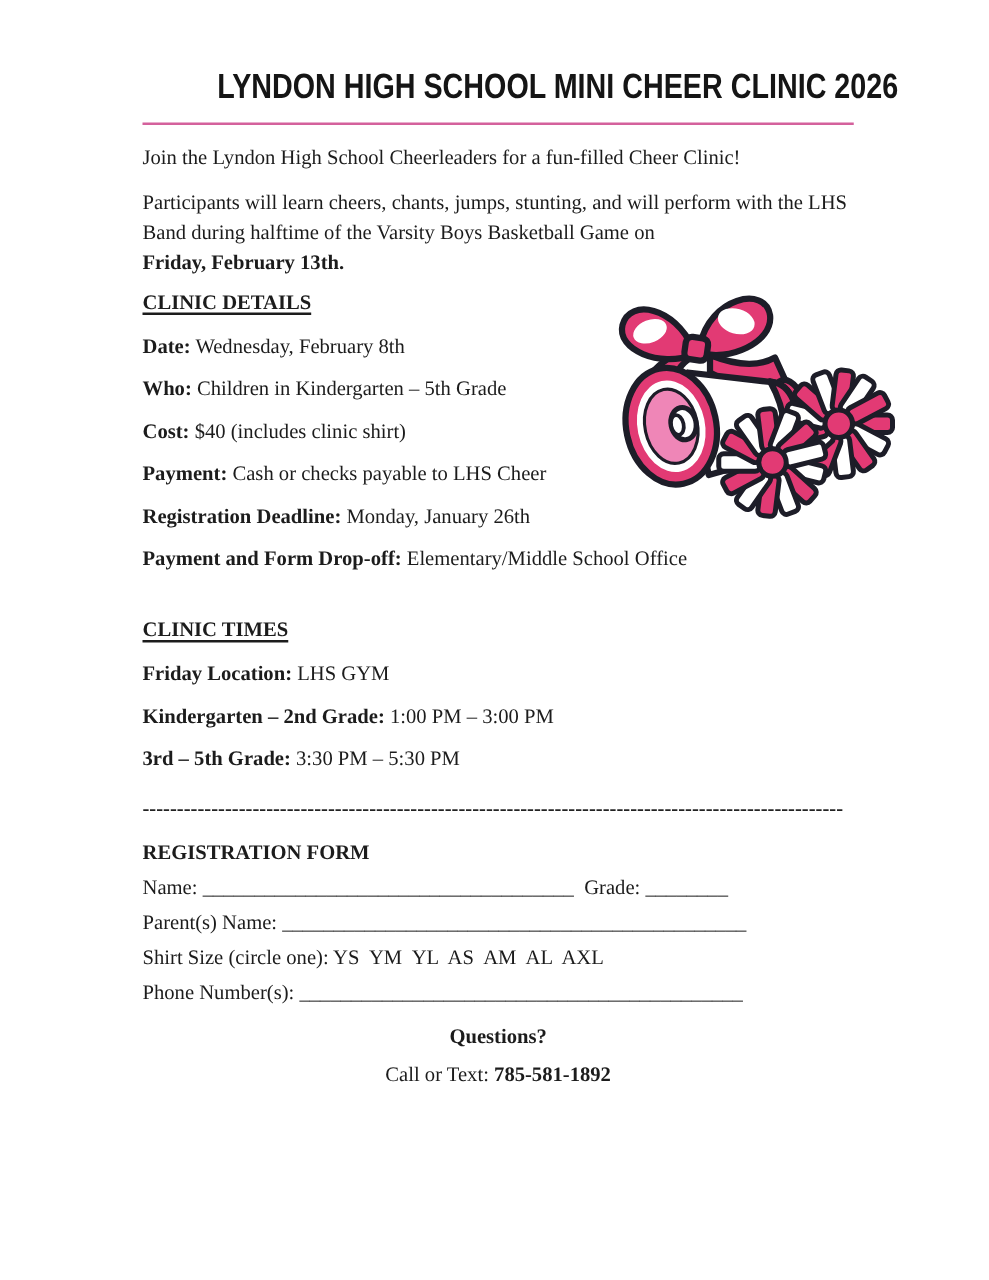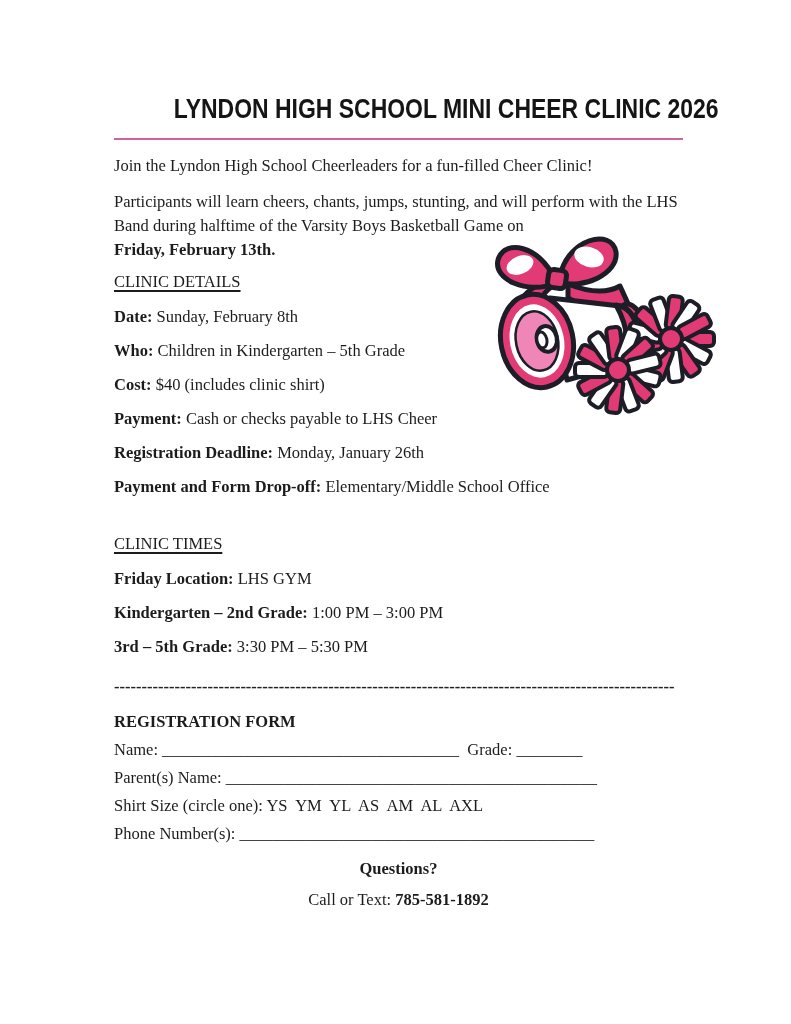--- a/index.html
+++ b/index.html
@@ -11,21 +11,20 @@
     padding:52px 108px 0 114px;
     font-family:"Liberation Serif", serif;
     font-size:16.5px;
     color:#1c1c1c;
     overflow:hidden;
   }
   .title{
     text-align:center;
     line-height:34px;
     white-space:nowrap;
-    margin-top:40px;
   }
   .title-text{
     display:inline-block;
     font-family:"Liberation Sans", sans-serif;
     font-weight:700;
     font-size:28px;
     color:#151515;
     transform:scaleX(0.82);
     transform-origin:50% 50%;
     white-space:nowrap;
@@ -33,21 +32,21 @@
   .title-underline{
     margin-top:8px;
     height:2px;
     background:#d4619c;
   }
   .intro-line{white-space:nowrap;line-height:24px;}
   .p1{margin-top:14px;}
   .p2{margin-top:12px;line-height:34px;}
   .bold{font-weight:700;}
   .section-heading{
-    font-weight:400;
+    font-weight:700;
     text-decoration:underline;
     text-decoration-thickness:1.5px;
     text-underline-offset:3px;
     line-height:24px;
   }
   .h-details{margin-top:8px;}
   .h-times{margin-top:34px;}
   .detail-row{margin-top:12px;line-height:22px;white-space:pre-wrap;}
   .detail-label{font-weight:700;}
   .separator{
@@ -90,21 +89,21 @@
   <div class="title-underline"></div>
 
   <div class="intro-line p1">Join the Lyndon High School Cheerleaders for a fun-filled Cheer Clinic!</div>
   <div class="p2">
     <div class="intro-line">Participants will learn cheers, chants, jumps, stunting, and will perform with the LHS</div>
     <div class="intro-line"><span style="white-space:pre-wrap;">Band during halftime of the Varsity Boys Basketball Game on </span><span class="bold">Friday, February 13th.</span></div>
   </div>
 
   <div class="section-heading h-details">CLINIC DETAILS</div>
 
-  <div class="detail-row"><span class="detail-label">Date:</span><span> Sunday, February 8th</span></div>
+  <div class="detail-row"><span class="detail-label">Date:</span><span> Wednesday, February 8th</span></div>
   <div class="detail-row"><span class="detail-label">Who:</span><span> Children in Kindergarten – 5th Grade</span></div>
   <div class="detail-row"><span class="detail-label">Cost:</span><span> $40 (includes clinic shirt)</span></div>
   <div class="detail-row"><span class="detail-label">Payment:</span><span> Cash or checks payable to LHS Cheer</span></div>
   <div class="detail-row"><span class="detail-label">Registration Deadline:</span><span> Monday, January 26th</span></div>
   <div class="detail-row"><span class="detail-label">Payment and Form Drop-off:</span><span> Elementary/Middle School Office</span></div>
 
   <div class="section-heading h-times">CLINIC TIMES</div>
 
   <div class="detail-row"><span class="detail-label">Friday Location:</span><span> LHS GYM</span></div>
   <div class="detail-row"><span class="detail-label">Kindergarten – 2nd Grade:</span><span> 1:00 PM – 3:00 PM</span></div>

